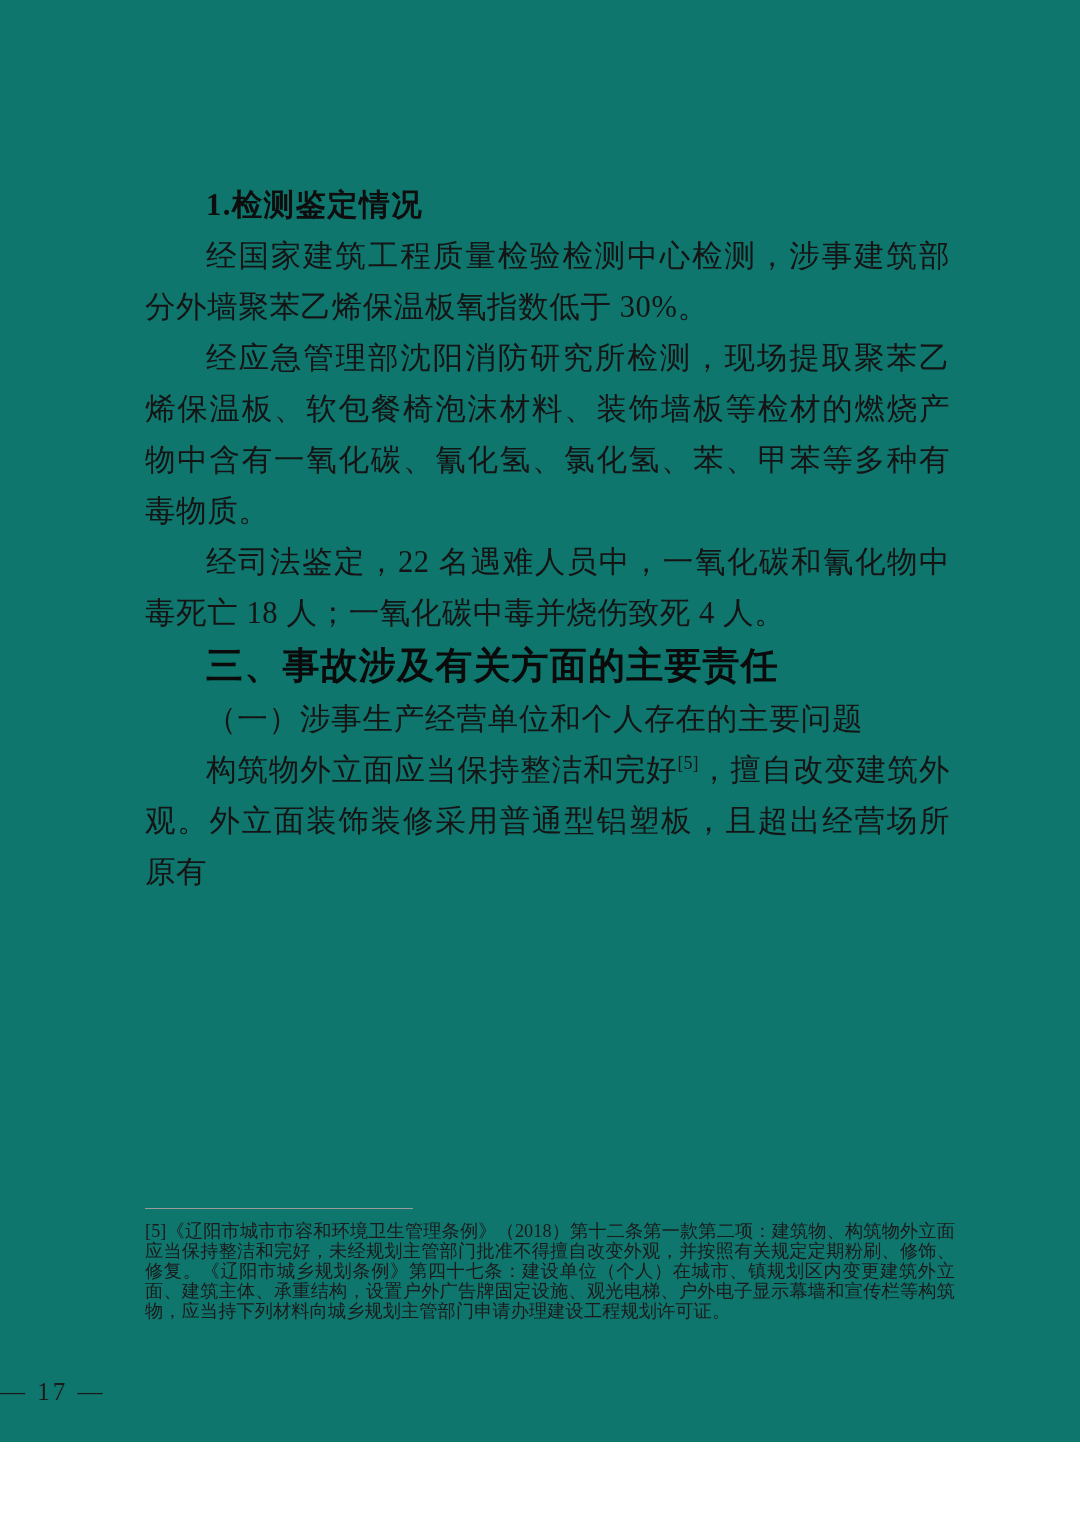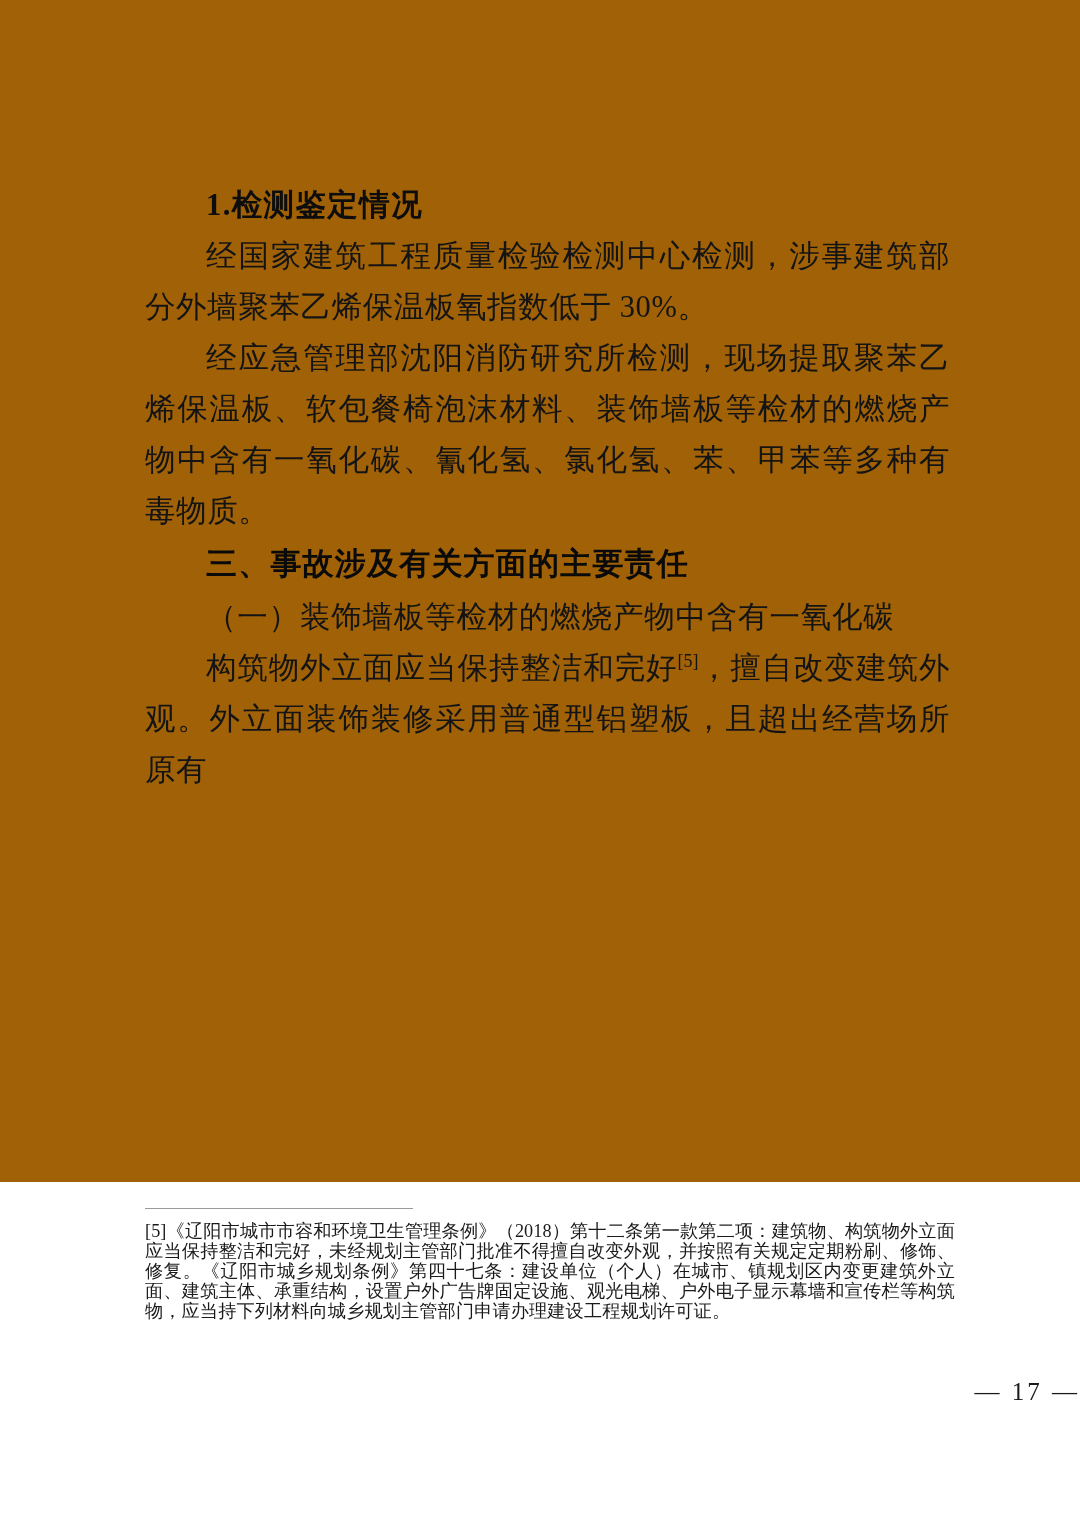--- a/index.html
+++ b/index.html
@@ -14,22 +14,22 @@
     font-family: "Liberation Serif", "DejaVu Serif", serif;
     color: #1a1a1a;
     overflow: hidden;
   }
 
   .page {
     position: absolute;
     left: 0;
     top: 0;
     width: 1080px;
-    height: 1182px;
-    background: #a16207;
+    height: 1442px;
+    background: #0f766e;
   }
 
   .content {
     position: absolute;
     left: 145px;
     top: 180px;
     width: 805px;
   }
 
   
@@ -53,21 +53,21 @@
     text-indent: 61px;
     font-weight: bold;
     letter-spacing: 1.4px;
     margin: 0;
     font-family: "Liberation Serif", "DejaVu Serif", serif;
     color: #0d0d0d;
   }
 
   
   .h-major {
-    font-size: 31px;
+    font-size: 37px;
     line-height: 54px;
     text-indent: 61px;
     font-weight: bold;
     letter-spacing: 1.2px;
     margin: 0;
     font-family: "Liberation Sans", "DejaVu Sans", sans-serif;
     color: #0a0a0a;
   }
 
   
@@ -112,47 +112,48 @@
     color: #1a1a1a;
     word-break: break-all;
   }
 
   
   .page-number {
     position: absolute;
     left: 0;
     top: 1378px;
     width: 1080px;
-    text-align: right;
+    text-align: left;
     font-size: 25px;
     letter-spacing: 3px;
     font-family: "Liberation Serif", "DejaVu Serif", serif;
     color: #1a1a1a;
   }
 </style>
 </head>
 <body>
 
 <div class="page">
 
   <div class="content">
 
     <p class="h-num">1.检测鉴定情况</p>
 
     <p class="para">经国家建筑工程质量检验检测中心检测，涉事建筑部分外墙聚苯乙烯保温板氧指数低于 30%。</p>
 
     <p class="para">经应急管理部沈阳消防研究所检测，现场提取聚苯乙烯保温板、软包餐椅泡沫材料、装饰墙板等检材的燃烧产物中含有一氧化碳、氰化氢、氯化氢、苯、甲苯等多种有毒物质。</p>
 
 
+    <p class="para">经司法鉴定，22 名遇难人员中，一氧化碳和氰化物中毒死亡 18 人；一氧化碳中毒并烧伤致死 4 人。</p>
 
 
 
     <p class="h-major">三、事故涉及有关方面的主要责任</p>
 
-    <p class="h-paren">（一）装饰墙板等检材的燃烧产物中含有一氧化碳</p>
+    <p class="h-paren">（一）涉事生产经营单位和个人存在的主要问题</p>
 
 
     <p class="para"><span>构筑物外立面应当保持整洁和完好</span><span class="fn-ref">[5]</span><span>，擅自改变建筑外观。外立面装饰装修采用普通型铝塑板，且超出经营场所原有</span></p>
 
   </div>
 
   <div class="footnote-area">
     <div class="fn-rule"></div>
     <p class="fn-text">[5]《辽阳市城市市容和环境卫生管理条例》（2018）第十二条第一款第二项：建筑物、构筑物外立面应当保持整洁和完好，未经规划主管部门批准不得擅自改变外观，并按照有关规定定期粉刷、修饰、修复。《辽阳市城乡规划条例》第四十七条：建设单位（个人）在城市、镇规划区内变更建筑外立面、建筑主体、承重结构，设置户外广告牌固定设施、观光电梯、户外电子显示幕墙和宣传栏等构筑物，应当持下列材料向城乡规划主管部门申请办理建设工程规划许可证。</p>
   </div>

